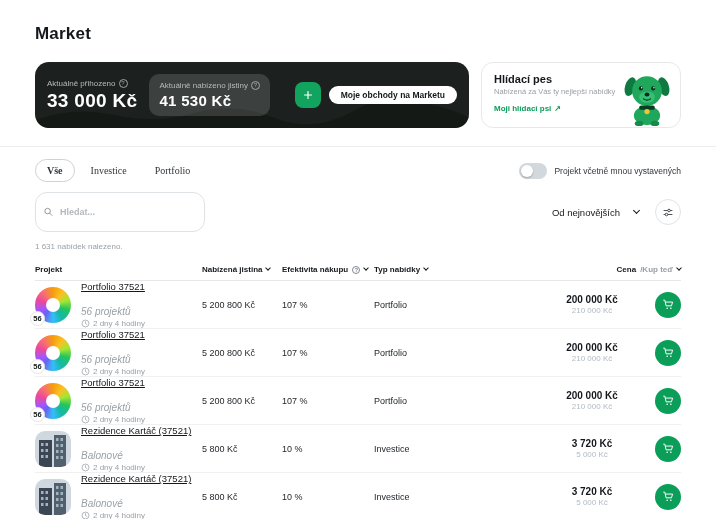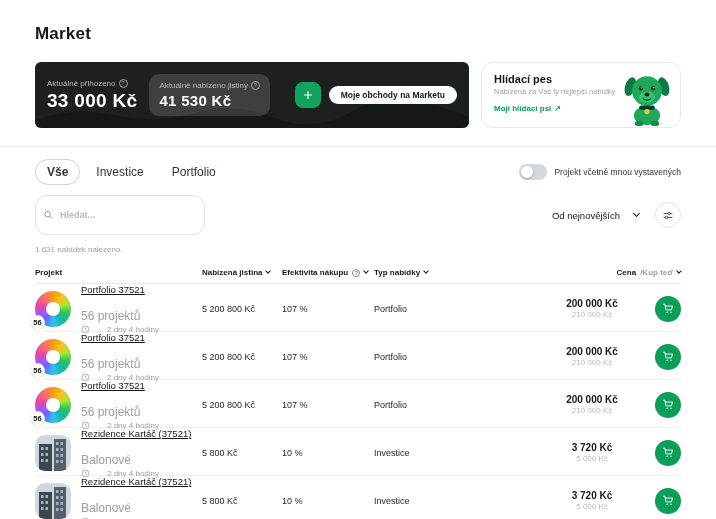--- a/index.html
+++ b/index.html
@@ -10,21 +10,21 @@
     font-family:"Liberation Sans", sans-serif;
   }
   .page { padding:24px 35px 0; }
 
   .page-title { font-size:17px; font-weight:700; margin:0 0 18px; letter-spacing:.2px; }
 
   
   .hero { display:flex; gap:12px; }
   .hero-dark {
     position:relative; width:434px; height:66px; flex:none;
-    background:#1c211f; border-radius:6px;
+    background:#1c211f; border-radius:14px;
     display:flex; align-items:center; padding:0 12px; overflow:hidden;
   }
   .wave { position:absolute; left:0; right:0; bottom:0; width:100%; height:26px; pointer-events:none; }
   .stat { position:relative; z-index:1; }
   .stat-label { font-size:8px; color:#b6bbb8; display:flex; align-items:center; gap:3px; white-space:nowrap; }
   .stat-value { font-size:19px; font-weight:700; color:#fff; margin-top:2px; letter-spacing:.3px; white-space:nowrap; }
   .stat.panel { background:rgba(255,255,255,.14); border-radius:10px; padding:7px 10px; margin-left:12px; }
   .stat.panel .stat-value { font-size:15px; }
   .hero-actions { margin-left:auto; display:flex; align-items:center; gap:8px; position:relative; z-index:1; }
   .plus-btn { width:26px; height:26px; border:none; border-radius:8px; background:#12a45f;
@@ -44,21 +44,21 @@
   .wd-link { display:inline-flex; align-items:center; gap:3px; font-size:8px; font-weight:700;
     color:#0a9e58; margin-top:4px; text-decoration:none; cursor:pointer; }
   .ext { font-size:8px; }
   .dog { position:absolute; right:5px; bottom:1px; }
 
   .divider { height:1px; background:#ededed; margin:18px -35px 0; }
 
   
   .tabs-row { display:flex; align-items:center; justify-content:space-between; margin-top:12px; }
   .tabs { display:flex; align-items:center; gap:4px; }
-  .tab { font-family:Liberation Sans, sans-serif; font-size:12px; color:#30363c; background:none; border:1px solid transparent;
+  .tab { font-family:Liberation Serif, serif; font-size:10px; color:#30363c; background:none; border:1px solid transparent;
     padding:5px 11px; border-radius:999px; cursor:pointer; }
   .tab.active { border-color:#cdd2d6; background:#fff; font-weight:700; }
   .toggle-wrap { display:flex; align-items:center; gap:7px; }
   .toggle { width:28px; height:16px; border-radius:8px; background:#d3d8dc; position:relative; cursor:pointer; flex:none; }
   .knob { width:12px; height:12px; border-radius:50%; background:#fff; position:absolute; top:2px; left:2px;
     box-shadow:0 1px 2px rgba(0,0,0,.25); }
   .toggle-label { font-size:8.5px; color:#30363c; }
 
   
   .search-row { display:flex; align-items:center; justify-content:space-between; margin-top:10px; }
@@ -93,22 +93,22 @@
   .avatar { width:36px; height:36px; border-radius:50%; position:relative; flex:none; }
   .avatar.pie { background:conic-gradient(#f59e0b,#fbbf24,#a3e635,#22c55e,#14b8a6,#38bdf8,#6366f1,#a855f7,#ec4899,#f87171,#f59e0b); }
   .avatar.pie::after { content:""; position:absolute; inset:11px; background:#fff; border-radius:50%; }
   .avatar.photo { border-radius:10px; overflow:hidden; }
   .avatar.photo svg { display:block; }
   .badge { position:absolute; left:-5px; bottom:-3px; width:15px; height:15px; background:#fff;
     border:1px solid #e5e5e5; border-radius:50%; font-size:7.5px; font-weight:700; color:#14181c;
     display:flex; align-items:center; justify-content:center; z-index:1; }
   .pstack { min-width:0; }
   .ptitle { font-size:9.5px; font-weight:400; color:#14181c; text-decoration:underline; cursor:pointer; display:block; white-space:nowrap; }
-  .psub { font-size:12px; color:#9aa0a6; margin-top:14px; }
-  .ptime { font-size:8px; color:#9aa0a6; margin-top:1.5px; display:flex; align-items:center; gap:17px; }
+  .psub { font-size:10px; color:#9aa0a6; margin-top:14px;font-style:italic; }
+  .ptime { font-size:8px; color:#9aa0a6; margin-top:1.5px; display:flex; align-items:center; gap:3px; }
   .val { font-size:9px; color:#23282d; }
   .price { grid-column:5; text-align:center; }
   .pmain { font-size:10px; font-weight:700; }
   .porig { font-size:8px; color:#b4bac0; margin-top:1px; }
   .act { grid-column:6; display:flex; justify-content:flex-end; }
   .buy-btn { width:26px; height:26px; border-radius:50%; border:none; background:#0a9e58;
     display:flex; align-items:center; justify-content:center; cursor:pointer; }
 </style>
 </head>
 <body>

